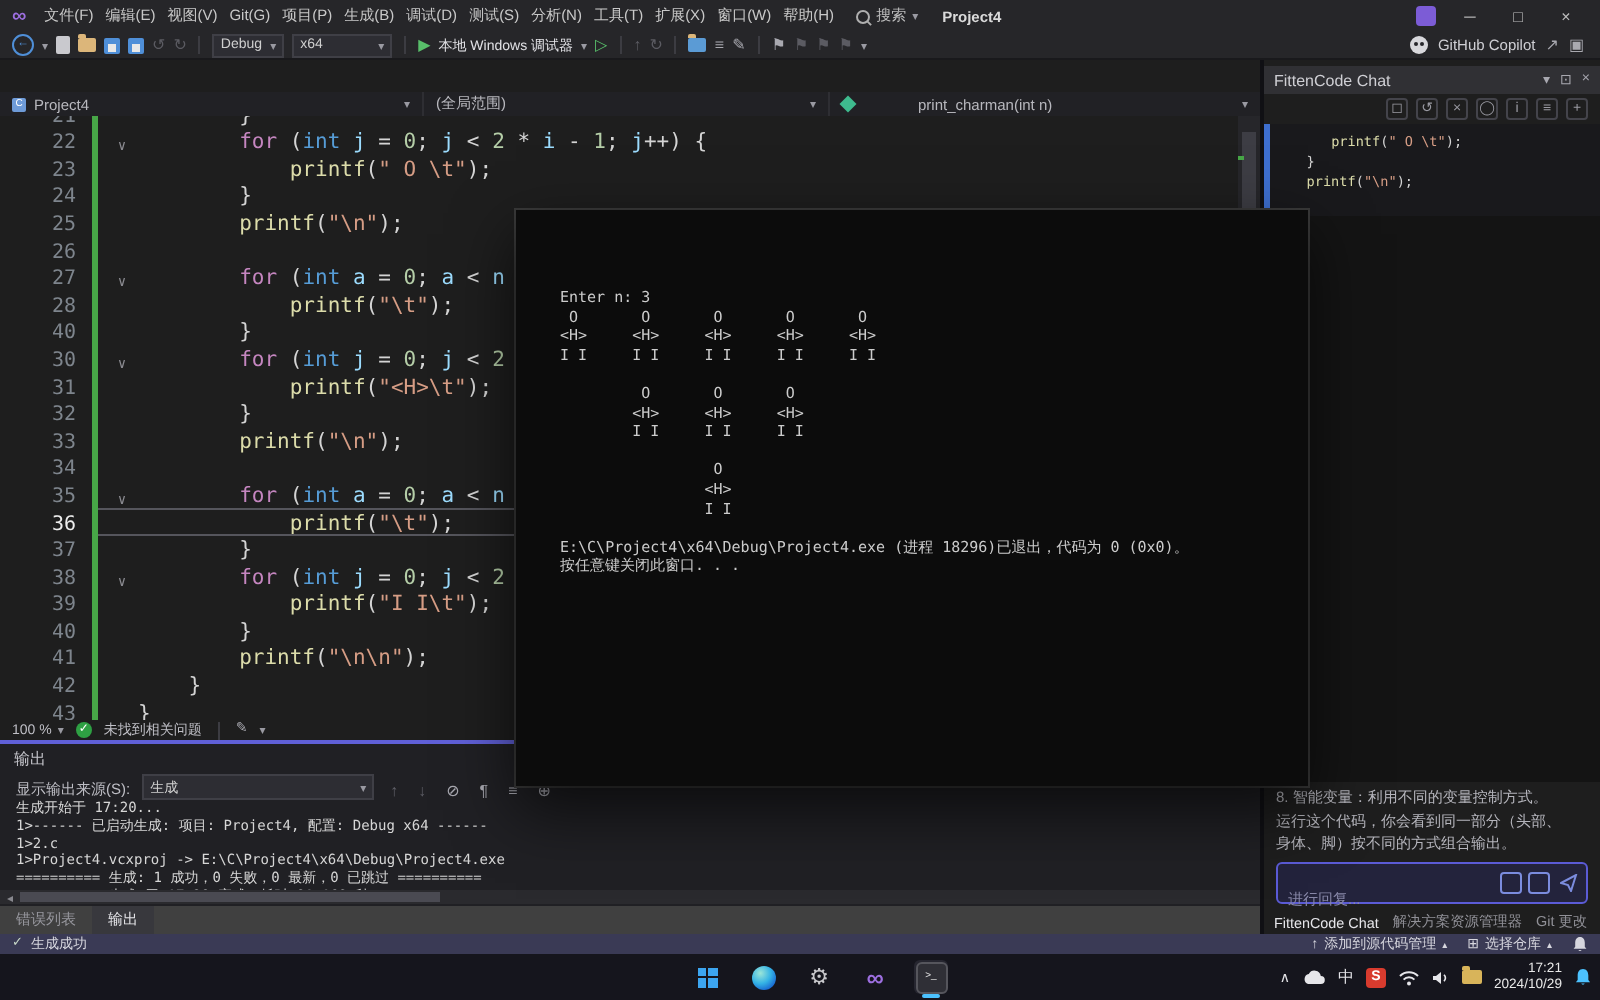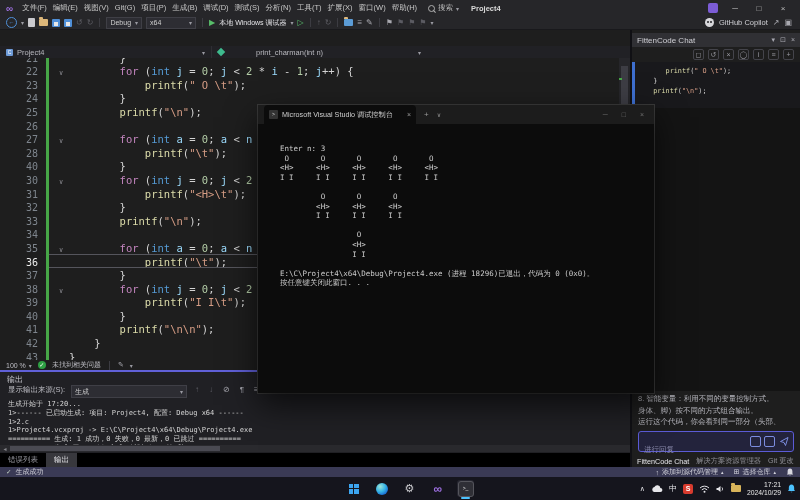--- a/index.html
+++ b/index.html
@@ -57,30 +57,30 @@
   .mark{position:absolute;left:0;width:3px;height:2px;background:#47A647;}
   .tk-k{color:#C586C0}.tk-t{color:#569CD6}.tk-v{color:#9CDCFE}.tk-n{color:#B5CEA8}
   .tk-f{color:#DCDCAA}.tk-s{color:#D69D85}.tk-p{color:#D4D4D4}
   
   #editor-status{left:0;top:360px;width:630px;height:10px;background:#1E1E1E;display:flex;align-items:center;font-size:7px;color:#BFBFC6;gap:6px;padding-left:6px;box-sizing:border-box;}
   .health-dot{width:8px;height:8px;border-radius:50%;background:#2EA043;color:#fff;font-size:6px;line-height:8px;text-align:center;}
   #splitter{left:0;top:370px;width:630px;height:2px;background:#6060D8;}
   
   #output-panel{left:0;top:372px;width:630px;height:81px;background:#202024;}
   #output-title{position:absolute;left:7px;top:2px;font-size:8px;color:#C4C4CA;}
-  #out-toolbar{position:absolute;left:0;top:13px;width:630px;height:15px;display:flex;align-items:flex-start;font-size:7.5px;color:#BDBDC4;gap:6px;padding-left:8px;box-sizing:border-box;}
+  #out-toolbar{position:absolute;left:0;top:13px;width:630px;height:15px;display:flex;align-items:flex-end;font-size:7.5px;color:#BDBDC4;gap:6px;padding-left:8px;box-sizing:border-box;}
   #out-combo{width:108px;height:11px;}
   .oico{font-size:8px;color:#A8A8B0;margin:0 2px;}
   .oico.dim{color:#5E5E66;}
   #out-lines{position:absolute;left:8px;top:28px;font-family:"DejaVu Sans Mono",monospace;font-size:7px;line-height:8.8px;color:#D6D6D6;white-space:pre;}
   #out-hscroll{position:absolute;left:0;top:73px;width:630px;height:7px;background:#2A2A2E;display:flex;align-items:center;}
   #out-hscroll .arr{width:10px;color:#88888E;font-size:6px;text-align:center;}
   #out-hscroll .thumb{width:210px;height:5px;background:#4A4A52;}
   
-  #bottom-tabs{left:0;top:453px;width:630px;height:14px;background:#000000;display:flex;align-items:flex-end;font-size:7.5px;}
+  #bottom-tabs{left:0;top:453px;width:630px;height:14px;background:#404040;display:flex;align-items:flex-end;font-size:7.5px;}
   .btab{padding:2px 8px;color:#97979E;}
   .btab.active{background:#38383D;color:#E2E2E6;}
   
   #right-splitter{left:630px;top:30px;width:2px;height:437px;background:#101014;}
   #right-panel{left:632px;top:30px;width:168px;height:437px;background:#1E1E1E;}
   #rp-title{position:absolute;left:0;top:3px;width:168px;height:14px;background:#303034;display:flex;align-items:center;font-size:8px;color:#CFCFD4;padding:0 5px;box-sizing:border-box;}
   #rp-title .icons{margin-left:auto;display:flex;gap:5px;font-size:7px;color:#A8A8B0;}
   #rp-toolbar{position:absolute;left:0;top:17px;width:168px;height:15px;display:flex;align-items:center;justify-content:flex-end;gap:4px;padding-right:6px;box-sizing:border-box;font-size:7px;color:#9A9AA2;}
   .rico{border:1px solid #44444B;border-radius:2px;width:9px;height:9px;line-height:9px;text-align:center;}
   #rp-code{position:absolute;left:0;top:32px;width:168px;height:46px;background:#19191C;border-left:3px solid #3E6FD0;box-sizing:border-box;padding:4px 0 0 6px;font-family:"DejaVu Sans Mono",monospace;font-size:6.8px;line-height:10px;white-space:pre;}
@@ -208,20 +208,24 @@
       <span class="tico">↗</span>
       <span class="tico">▣</span>
     </span>
   </div>
 
 
   <div id="breadcrumb" class="abs">
     <span class="bc" style="width:212px;">
       <span class="cpp-ic">C</span>
       <span>Project4</span>
+      <span class="caret">▾</span>
+    </span>
+    <span class="bc" style="width:203px;">
+      <span>(全局范围)</span>
       <span class="caret">▾</span>
     </span>
     <span class="bc" style="width:215px;border-right:none;gap:32px;">
       <span class="member-ic"></span>
       <span>print_charman(int n)</span>
       <span class="caret">▾</span>
     </span>
   </div>
 
   <div id="editor" class="abs">
@@ -316,55 +320,41 @@
       <span class="rico">×</span>
       <span class="rico">◯</span>
       <span class="rico">i</span>
       <span class="rico">≡</span>
       <span class="rico">+</span>
     </div>
     <div id="rp-code"><div><span class="tk-p">      </span><span class="tk-f">printf</span><span class="tk-p">(</span><span class="tk-s">" O \t"</span><span class="tk-p">);</span></div><div><span class="tk-p">   }</span></div><div><span class="tk-p">   </span><span class="tk-f">printf</span><span class="tk-p">(</span><span class="tk-s">"\n"</span><span class="tk-p">);</span></div></div>
     <div id="rp-dark"></div>
     <div id="rp-chat">
         <div>8. 智能变量：利用不同的变量控制方式。</div>
+        <div>运行这个代码，你会看到同一部分（头部、</div>
         <div>身体、脚）按不同的方式组合输出。</div>
-        <div>运行这个代码，你会看到同一部分（头部、</div>
       </div>
     <div id="rp-input">
       <input placeholder="进行回复..." style="">
       <span style="margin-left:auto;display:flex;align-items:center;">
         <span class="inp-ic"></span>
         <span class="inp-ic"></span>
         <svg id="send-ic" width="9" height="9" viewBox="0 0 9 9">
             <path d="M0.5 4.5 L8 0.5 L5.5 8.5 L4 5.5 Z" fill="none" stroke="#7B8CDE" stroke-width="1"></path>
           </svg>
       </span>
     </div>
     <div id="rp-tabs">
         <span class="rtab active">FittenCode Chat</span>
         <span class="rtab">解决方案资源管理器</span>
         <span class="rtab">Git 更改</span>
       </div>
   </div>
 
   <div id="console-win" class="abs">
-    <div id="console-titlebar">
-      <span id="console-tab">
-        <span class="term-ic">&gt;</span>
-        <span class="t">Microsoft Visual Studio 调试控制台</span>
-        <span class="x">×</span>
-      </span>
-      <span class="ct-btn">+</span>
-      <span class="ct-btn" style="font-size:6px;">∨</span>
-      <span id="console-controls">
-        <span>─</span>
-        <span>□</span>
-        <span>×</span>
-      </span>
-    </div>
     <div id="console-body">
       <pre id="console-text">Enter n: 3
  O       O       O       O       O
 &lt;H&gt;     &lt;H&gt;     &lt;H&gt;     &lt;H&gt;     &lt;H&gt;
 I I     I I     I I     I I     I I
 
          O       O       O
         &lt;H&gt;     &lt;H&gt;     &lt;H&gt;
         I I     I I     I I
 

